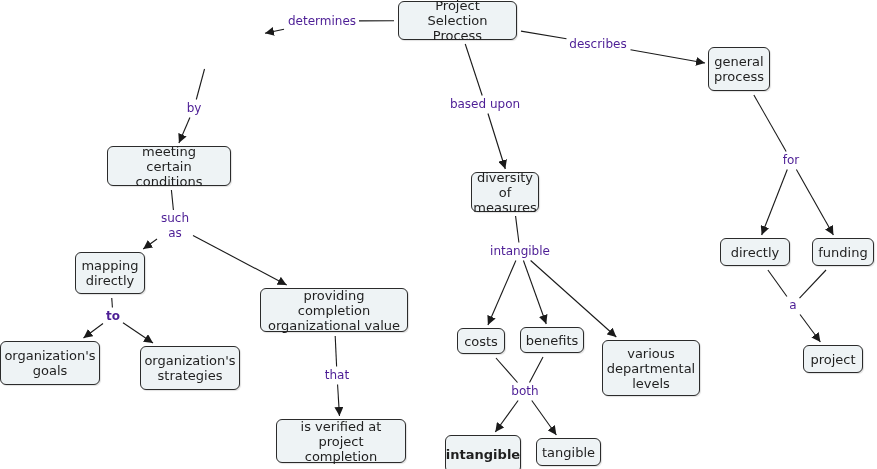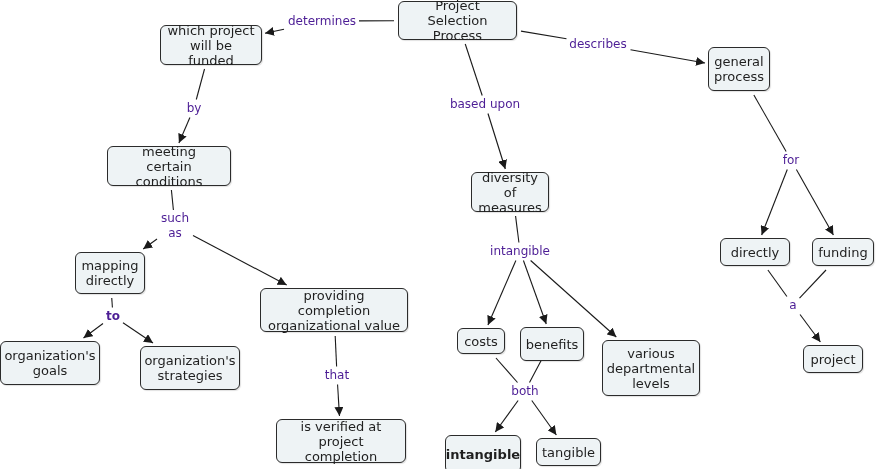--- a/index.html
+++ b/index.html
@@ -58,40 +58,38 @@
       <line x1="753.8571428571429" y1="95" x2="786.1428571428571" y2="151.5" stroke="#1a1a1a" stroke-width="1.1"></line>
       <line x1="787.2826086956521" y1="169.5" x2="761.6521739130435" y2="235" stroke="#1a1a1a" stroke-width="1.1" marker-end="url(#arrow)"></line>
       <line x1="796.3695652173913" y1="169.5" x2="833.3913043478261" y2="235" stroke="#1a1a1a" stroke-width="1.1" marker-end="url(#arrow)"></line>
       <line x1="767.9056603773585" y1="270" x2="786.9056603773585" y2="296.5" stroke="#1a1a1a" stroke-width="1.1"></line>
       <line x1="826.0188679245283" y1="270" x2="799.5" y2="298.11" stroke="#1a1a1a" stroke-width="1.1"></line>
       <line x1="800.0370370370371" y1="314.5" x2="820.4074074074074" y2="342" stroke="#1a1a1a" stroke-width="1.1" marker-end="url(#arrow)"></line>
     </svg>
 
   <div class="node" id="n-project_selection_process" style="left:398px;top:1px;width:119px;height:39px;">Project Selection
 Process</div>
-  <div class="node" id="n-which_project_funded" style="left:160px;top:25px;width:102px;height:40px;">which project
-will be funded</div>
   <div class="node" id="n-general_process" style="left:708px;top:47px;width:62px;height:44px;">general
 process</div>
   <div class="node" id="n-meeting_conditions" style="left:107px;top:146px;width:124px;height:40px;">meeting
 certain conditions</div>
-  <div class="node" id="n-diversity_measures" style="left:471px;top:172px;width:78px;height:40px;">diversity of
+  <div class="node" id="n-diversity_measures" style="left:471px;top:172px;width:68px;height:40px;">diversity of
 measures</div>
   <div class="node" id="n-mapping_directly" style="left:75px;top:252px;width:70px;height:42px;">mapping
 directly</div>
   <div class="node" id="n-providing_value" style="left:260px;top:288px;width:148px;height:44px;">providing completion
 organizational value</div>
   <div class="node" id="n-org_goals" style="left:0px;top:341px;width:100px;height:44px;">organization's
 goals</div>
   <div class="node" id="n-org_strategies" style="left:140px;top:346px;width:100px;height:44px;">organization's
 strategies</div>
   <div class="node" id="n-verified_completion" style="left:276px;top:419px;width:130px;height:44px;">is verified at
 project completion</div>
   <div class="node" id="n-costs" style="left:457px;top:328px;width:48px;height:26px;">costs</div>
-  <div class="node" id="n-benefits" style="left:520px;top:327px;width:64px;height:34px;">benefits</div>
+  <div class="node" id="n-benefits" style="left:520px;top:327px;width:64px;height:26px;">benefits</div>
   <div class="node" id="n-departmental_levels" style="left:602px;top:340px;width:98px;height:56px;">various
 departmental
 levels</div>
   <div class="node" id="n-intangible" style="left:445px;top:435px;width:76px;height:38px;font-weight:bold;">intangible</div>
   <div class="node" id="n-tangible" style="left:536px;top:438px;width:65px;height:28px;">tangible</div>
   <div class="node" id="n-selecting" style="left:720px;top:238px;width:70px;height:28px;">directly</div>
   <div class="node" id="n-funding" style="left:812px;top:238px;width:62px;height:28px;">funding</div>
   <div class="node" id="n-project" style="left:803px;top:345px;width:60px;height:28px;">project</div>
 
   <div class="link-label" id="l-determines" style="left:322px;top:21px;">determines</div>

